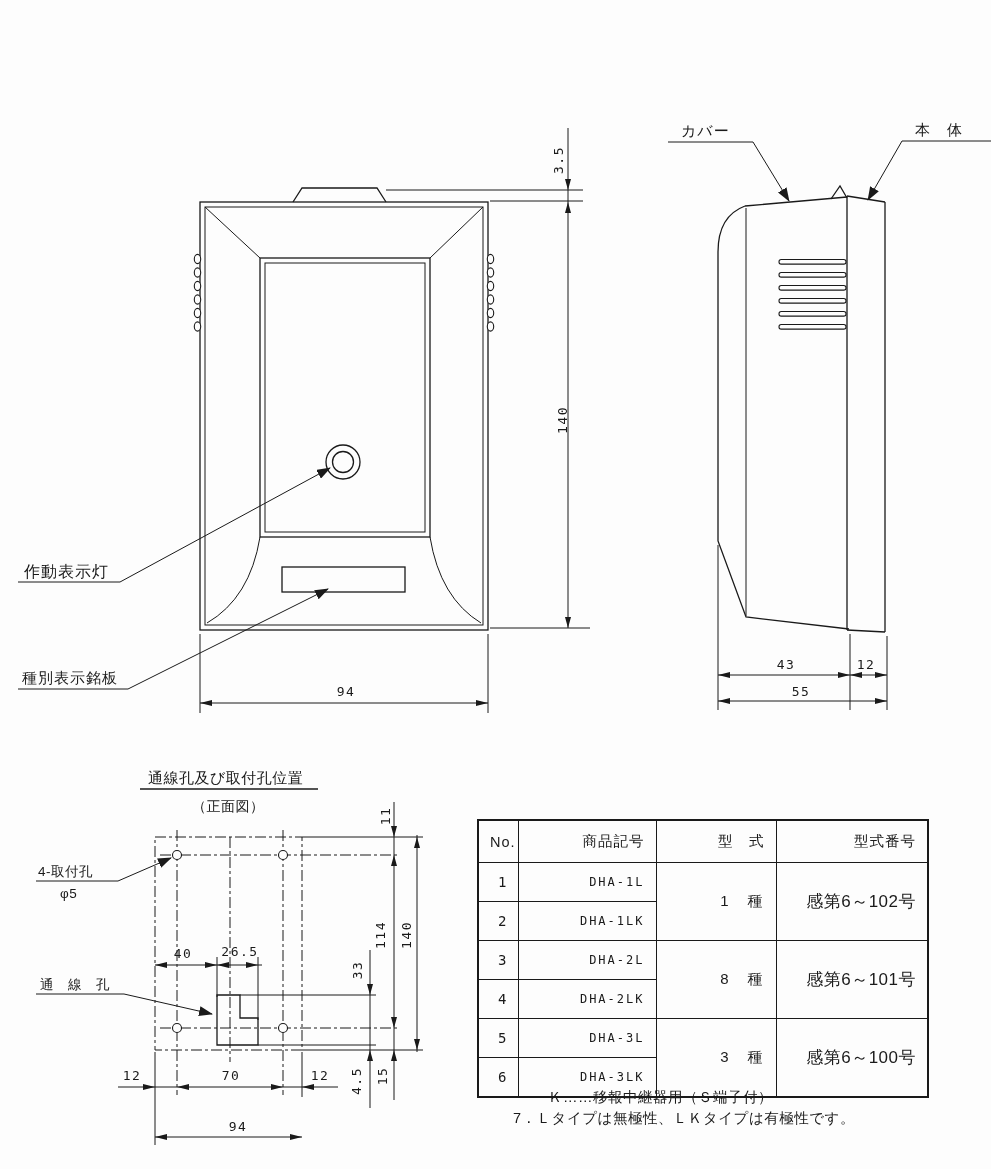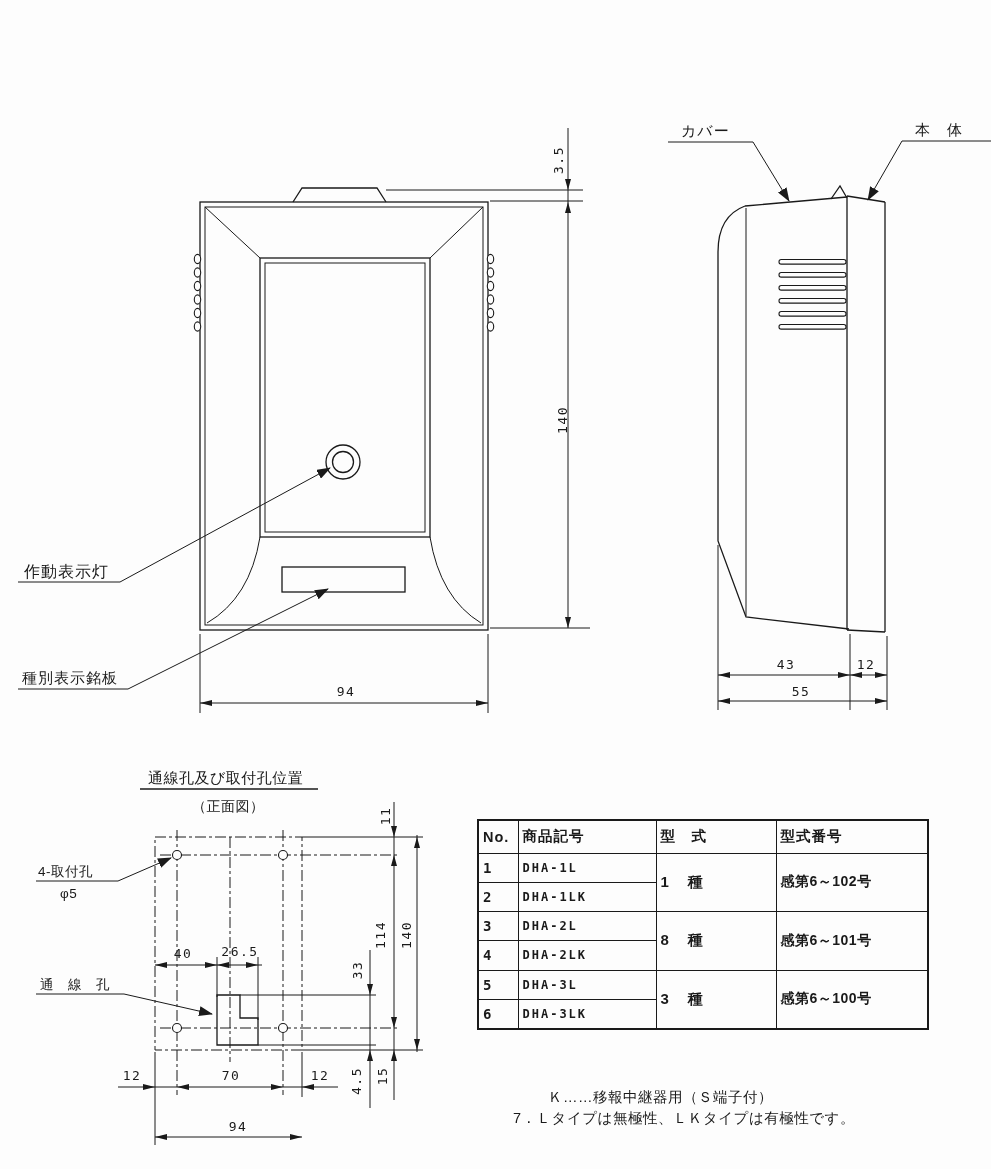--- a/index.html
+++ b/index.html
@@ -14,27 +14,27 @@
   svg text{fill:#1a1a1a;font-family:"Liberation Sans",sans-serif;}
   svg .dim{font-family:"DejaVu Sans Mono",monospace;font-size:13px;letter-spacing:1.5px;}
   svg .lbl{font-size:15px;letter-spacing:1px;}
   svg .lblbig{font-size:16px;letter-spacing:1px;}
   svg .ttl{font-size:15px;letter-spacing:0.5px;}
   svg .sub{font-size:14px;letter-spacing:0.5px;}
   svg .sm{font-size:13.5px;letter-spacing:0.5px;}
 
   table.model{position:absolute;left:477px;top:819px;border-collapse:collapse;
     table-layout:fixed;width:441px;height:211px;background:#fdfdfd;}
-  table.model th,table.model td{border:1.6px solid #1a1a1a;padding:4px;text-align:left;
-    vertical-align:middle;font-weight:bold;}
+  table.model th,table.model td{border:1.6px solid #1a1a1a;padding:11px;text-align:right;
+    vertical-align:middle;font-weight:normal;}
   table.model{border:2px solid #1a1a1a;}
   .c-no{width:40px;font-size:14px;}
   .c-code{width:138px;}
   .c-type{width:120px;font-size:15px;letter-spacing:2px;}
-  .c-model{width:152px;font-size:14px;letter-spacing:0.5px;}
+  .c-model{width:152px;font-size:17px;letter-spacing:0.5px;}
   td.code{font-family:"DejaVu Sans Mono",monospace;font-size:12px;letter-spacing:2px;
     text-align:left;padding-left:12px;}
   td.num{font-family:"DejaVu Sans Mono",monospace;font-size:14px;}
   th{font-size:14.5px;letter-spacing:1px;}
 
   .note{position:absolute;font-size:14.5px;letter-spacing:0.5px;white-space:nowrap;}
 </style>
 </head>
 <body>
 

